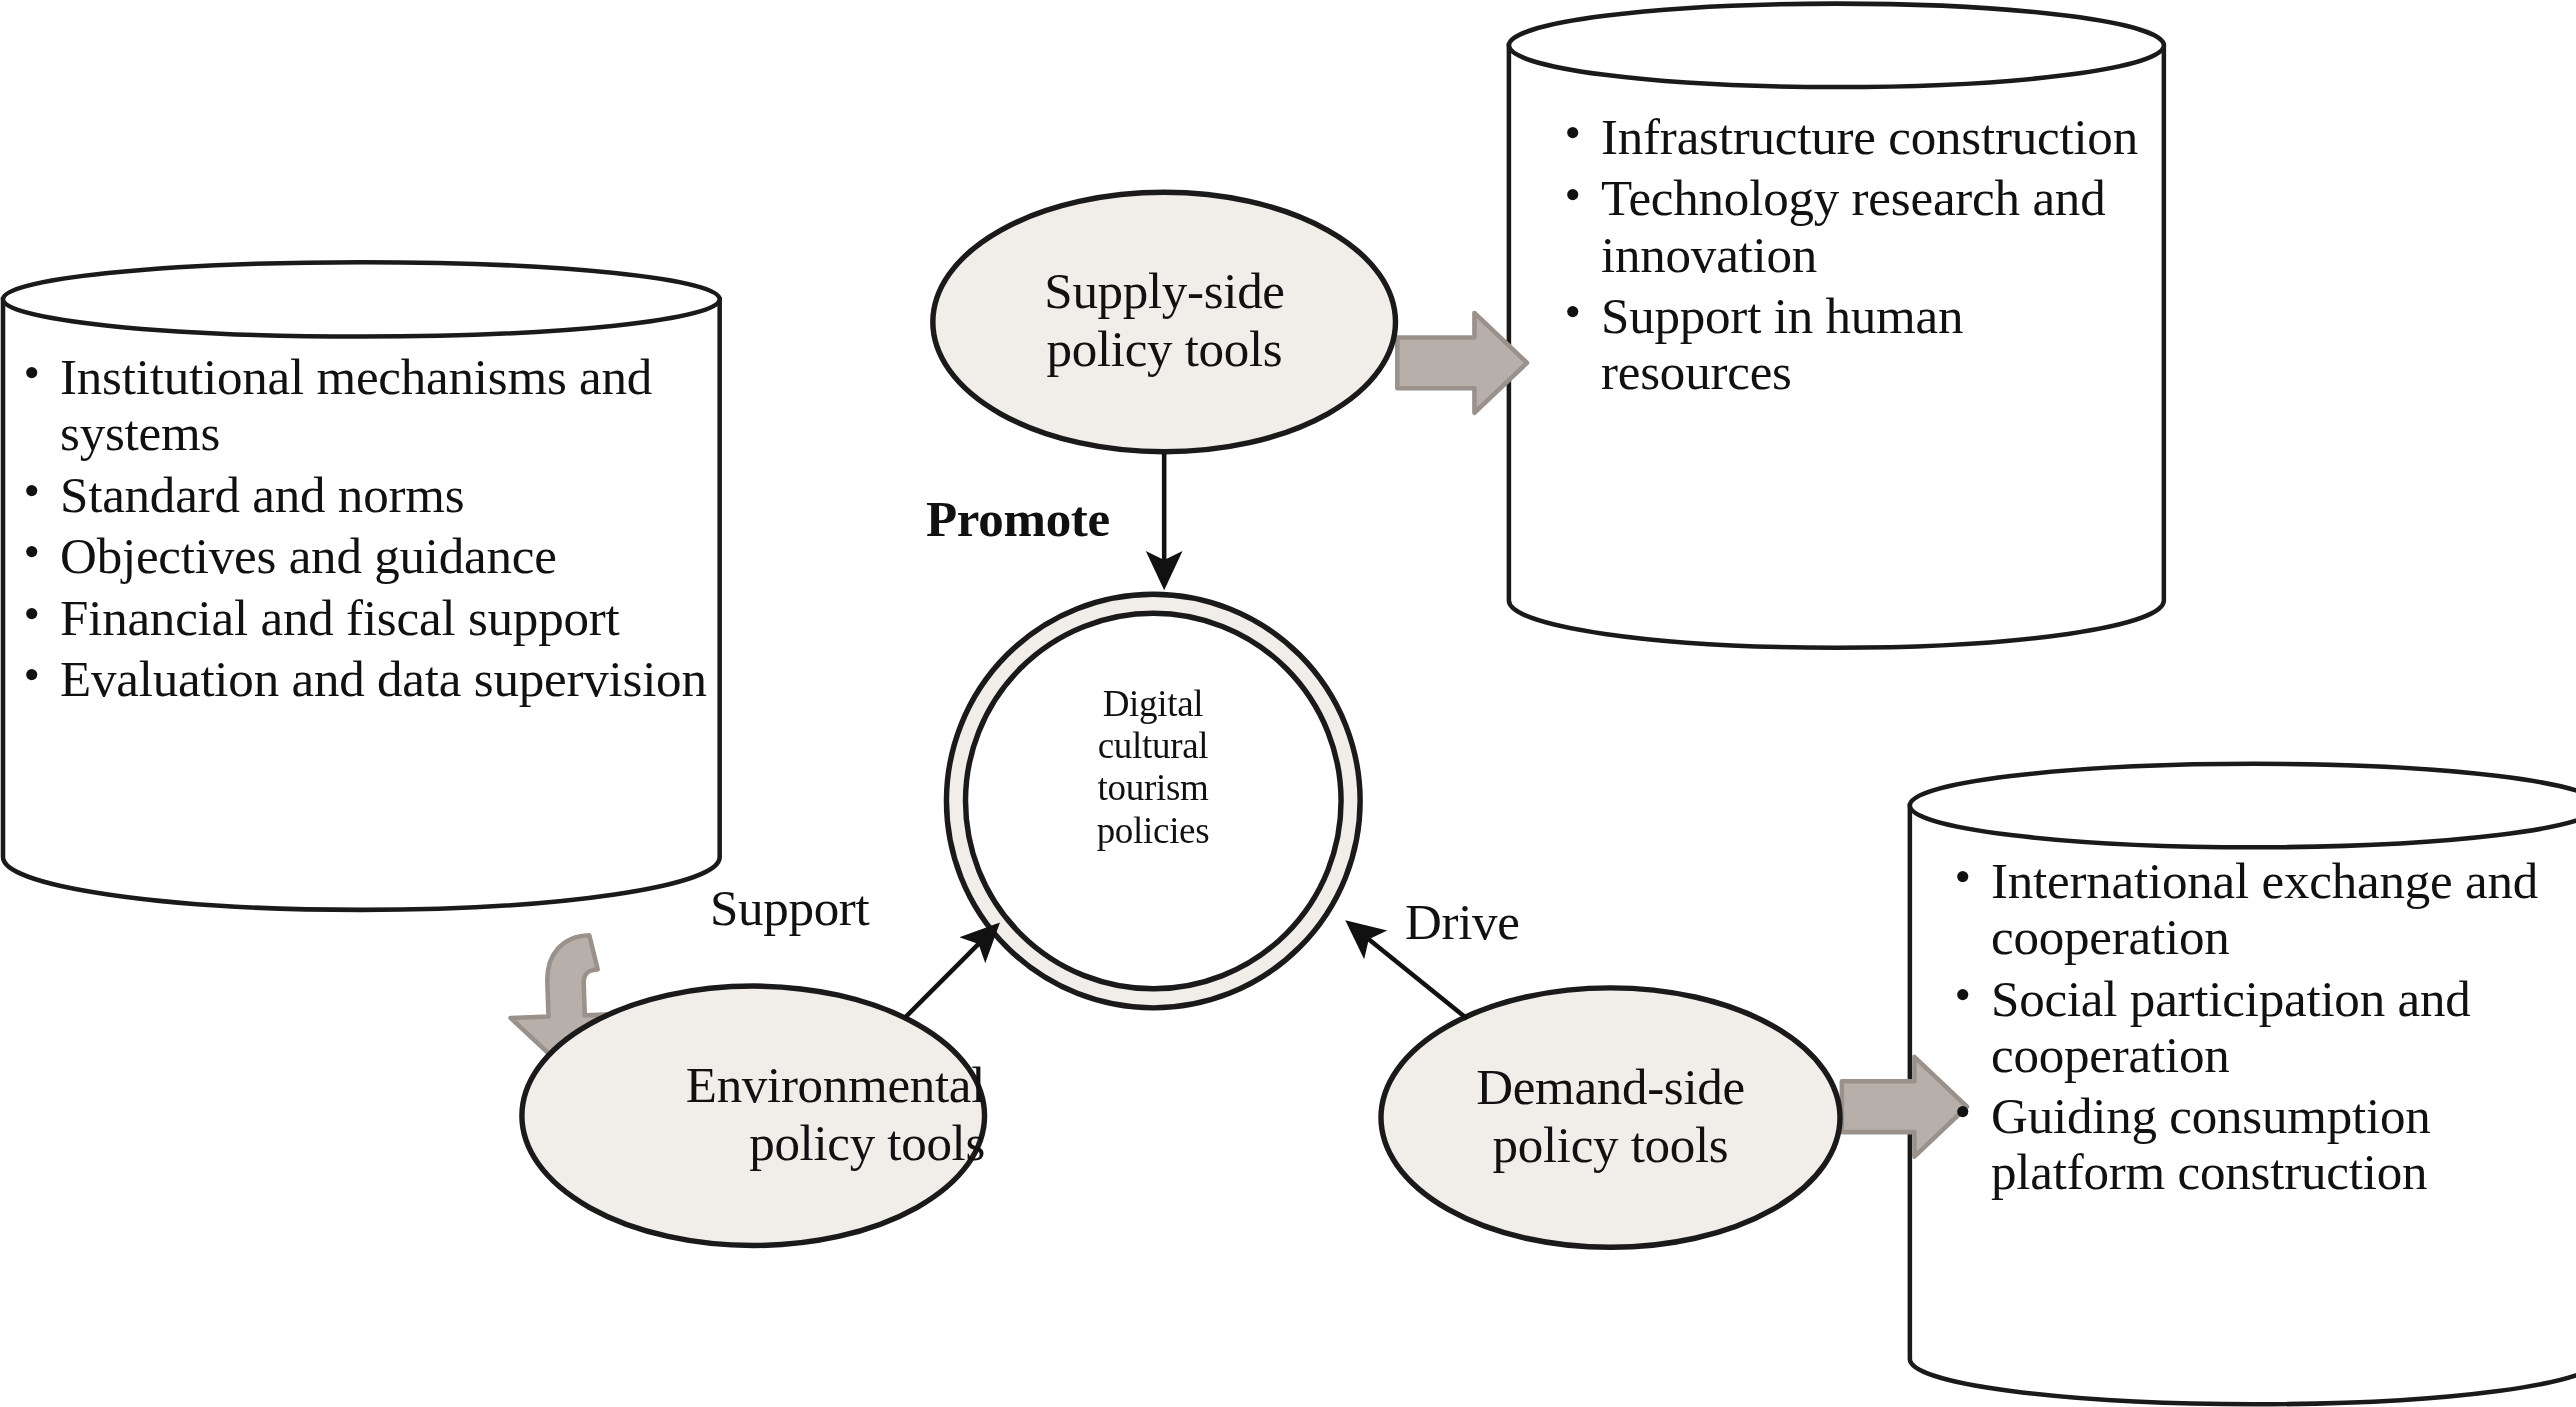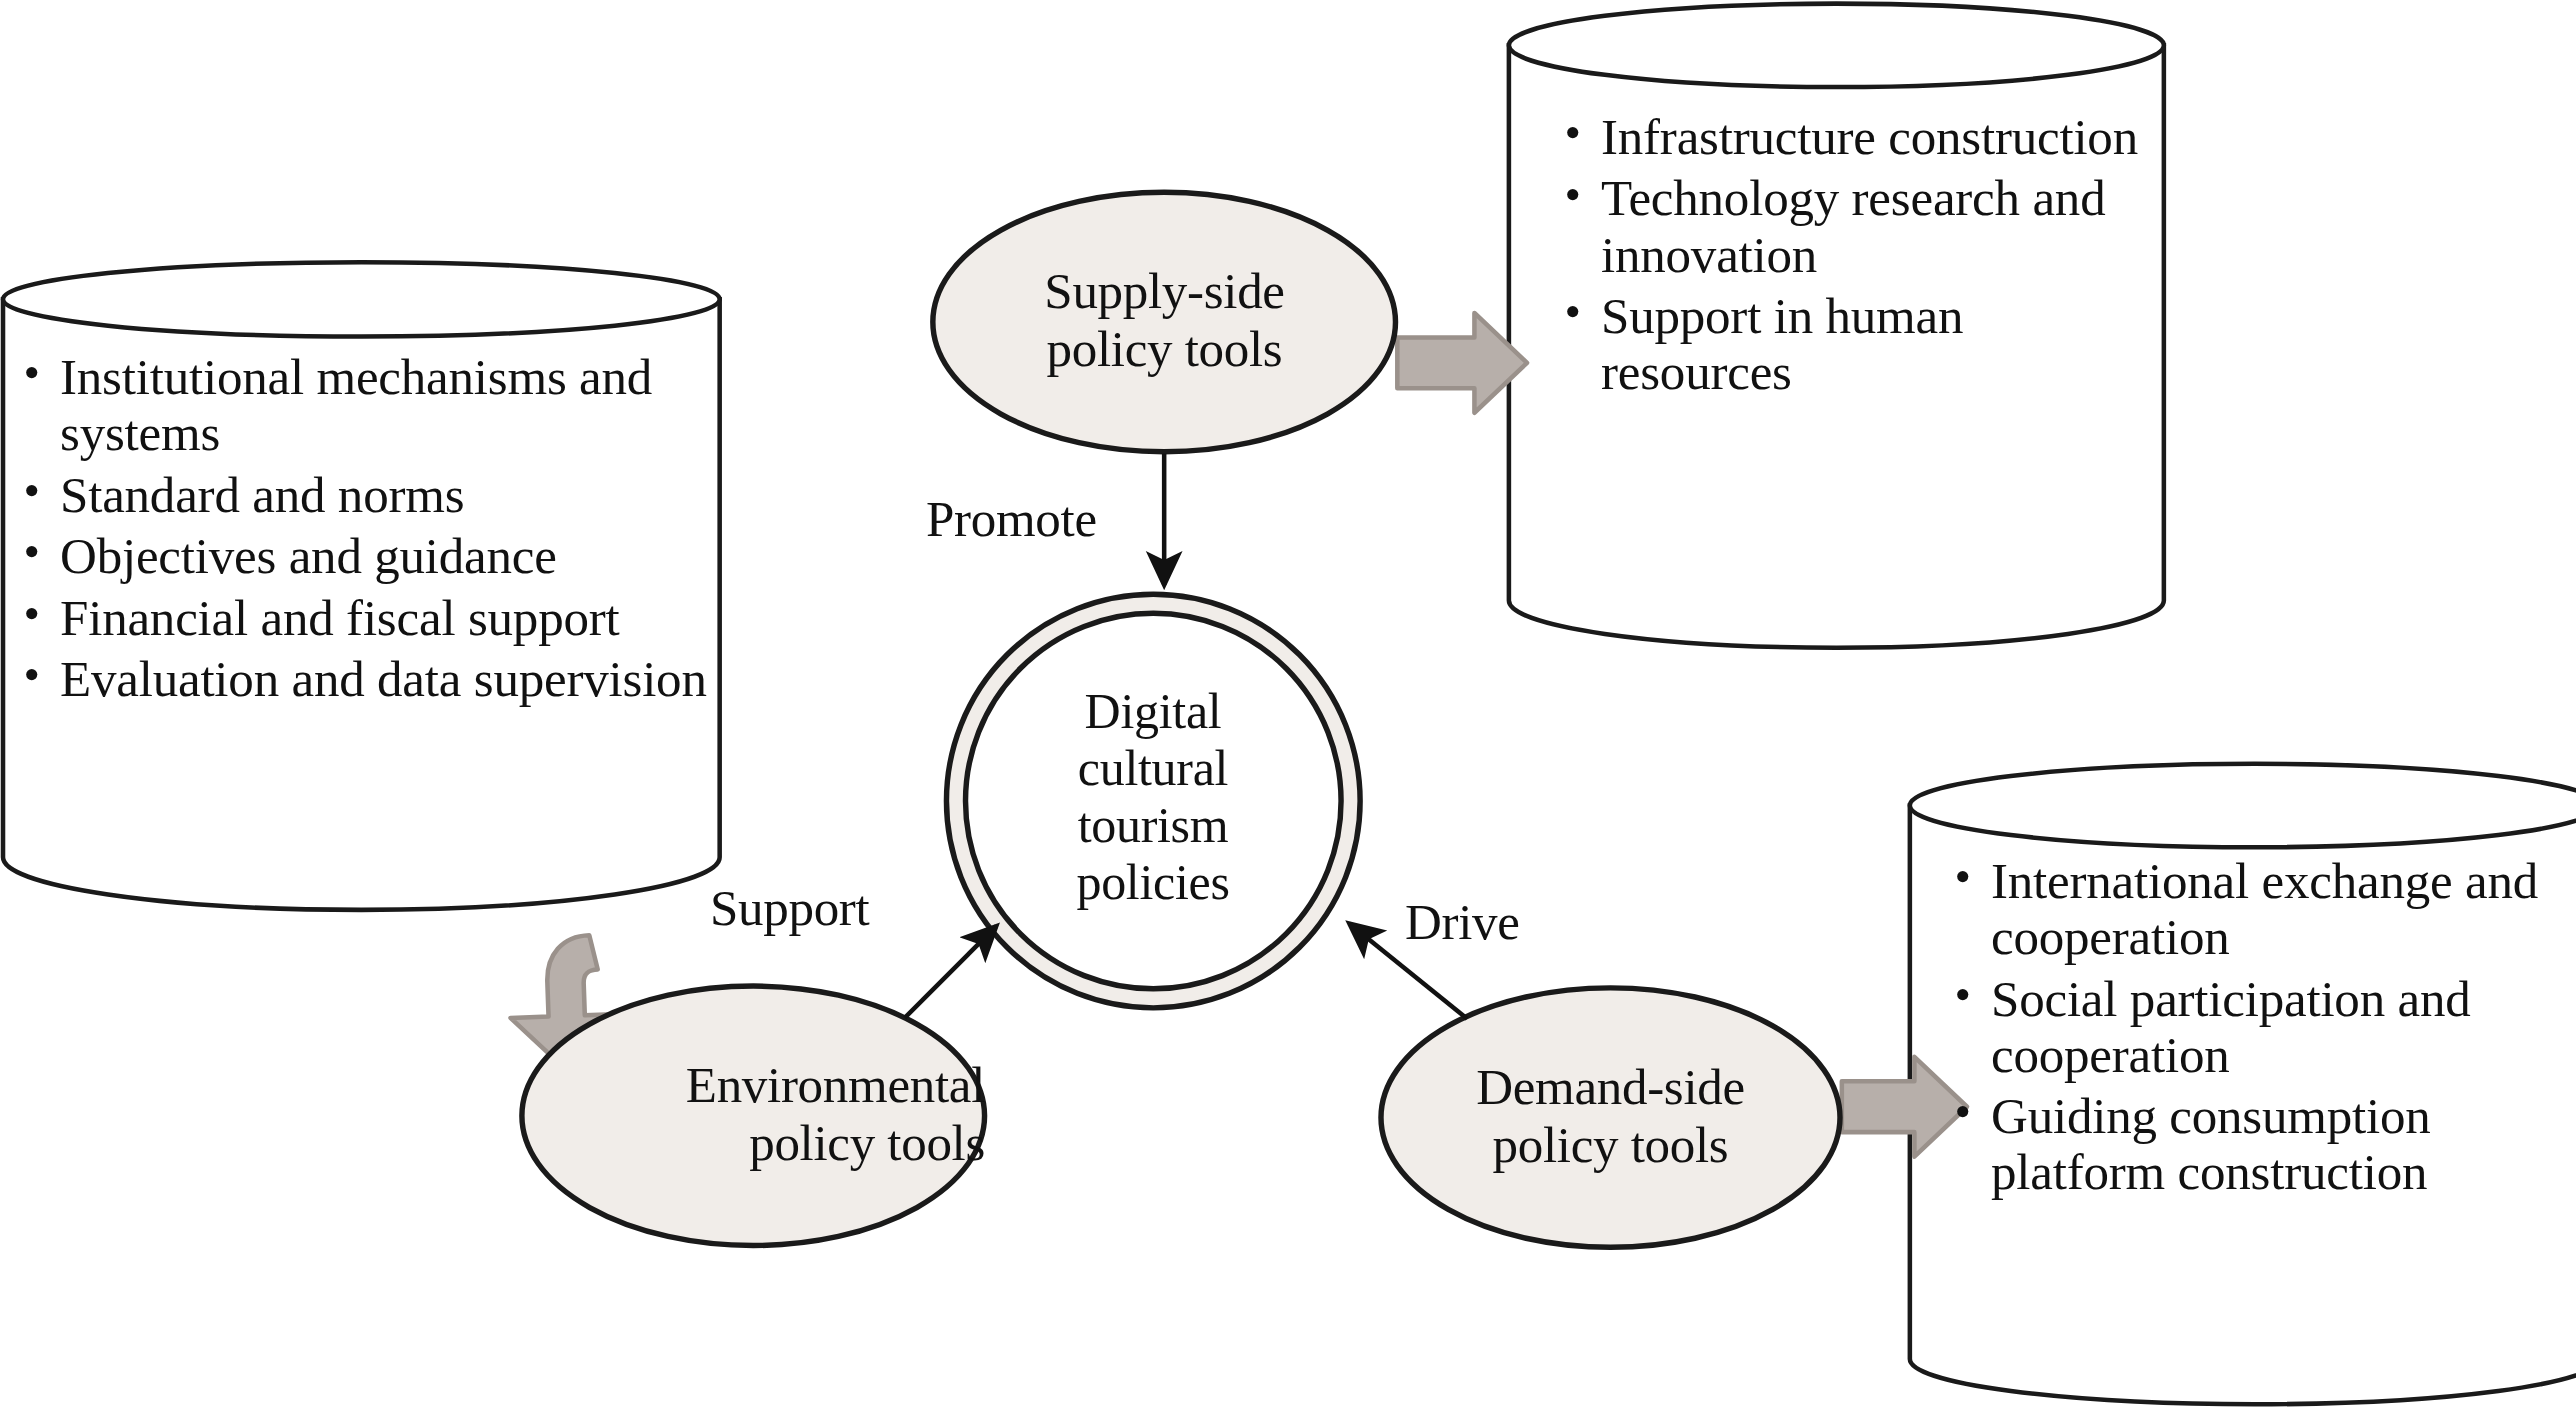--- a/index.html
+++ b/index.html
@@ -60,21 +60,21 @@
   .edge-label {
     position: absolute;
     font-size: 51px;
     line-height: 1.05;
     letter-spacing: -0.3px;
     white-space: nowrap;
   }
   .center-label {
     position: absolute;
     text-align: center;
-    font-size: 50px;
+    font-size: 37px;
     line-height: 1.14;
     letter-spacing: -0.3px;
     white-space: pre-line;
   }
 </style>
 </head>
 <body>
 
 <div id="canvas">
 
@@ -178,20 +178,20 @@
 policy tools</div>
 
   <div class="node-label" style="left:1381px; top:1059px; width:459px;">Demand-side
 policy tools</div>
 
   <div class="center-label" style="left:985px; top:683px; width:336px;">Digital
 cultural
 tourism
 policies</div>
 
-  <div class="edge-label" style="left:926px; top:493px;">Promote</div>
+  <div class="edge-label" style="left:926px; top:493px;font-weight:bold;">Promote</div>
 
   <div class="edge-label" style="left:710px; top:882px;">Support</div>
 
   <div class="edge-label" style="left:1405px; top:896px;">Drive</div>
 
 </div>
 
 
 </body></html>

